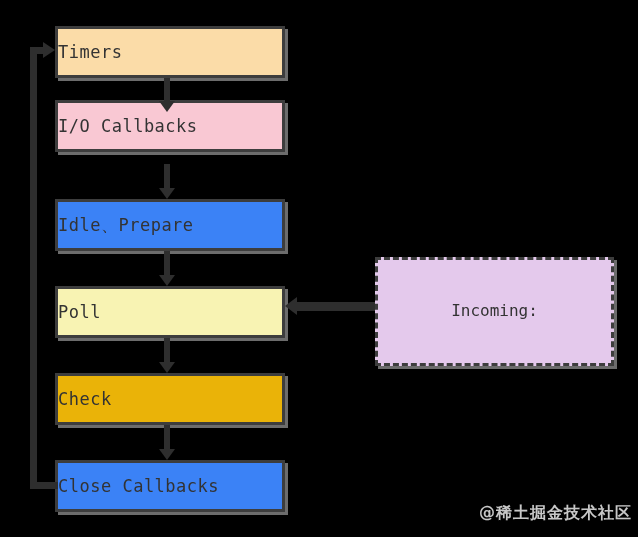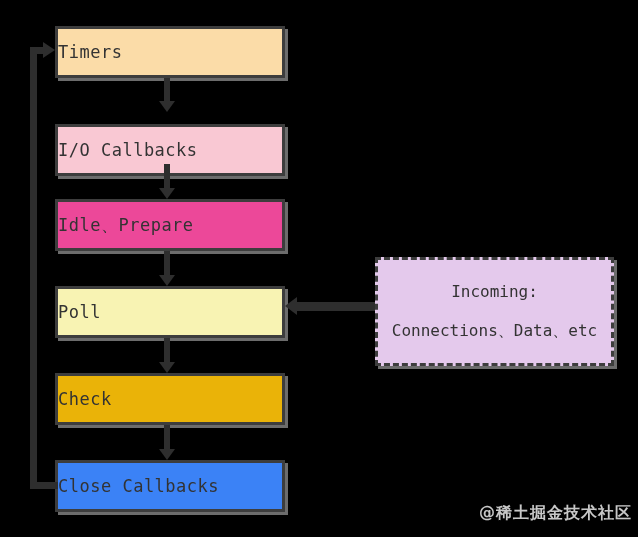--- a/index.html
+++ b/index.html
@@ -12,21 +12,21 @@
     background:var(--bg);
     font-family:"DejaVu Sans Mono","Liberation Mono",monospace;
   }
   .node{
     position:absolute; left:55px; width:224px; height:46px;
     border:3px solid var(--border);
     box-shadow:3px 3px 0 var(--shadow);
     display:flex; align-items:center; justify-content:flex-start;
     color:var(--ink); font-size:17px; letter-spacing:.5px; white-space:nowrap;
   }
-  .n0{top:26px}.n1{top:124px}.n2{top:199px}.n3{top:286px}.n4{top:373px}.n5{top:460px}
+  .n0{top:26px}.n1{top:100px}.n2{top:199px}.n3{top:286px}.n4{top:373px}.n5{top:460px}
   .vline{position:absolute; left:164px; width:6px; background:var(--line);}
   .v0{top:78px;height:23px}.v1{top:164px;height:24px}.v2{top:251px;height:24px}
   .v3{top:338px;height:24px}.v4{top:425px;height:24px}
   .arr-down{
     position:absolute; left:159px; width:0; height:0;
     border-left:8px solid transparent; border-right:8px solid transparent;
     border-top:11px solid var(--line);
   }
   .a0{top:101px}.a1{top:188px}.a2{top:275px}.a3{top:362px}.a4{top:449px}
   .loop-v{position:absolute; left:30px; top:47px; width:7px; height:437px; background:var(--line);}
@@ -61,21 +61,21 @@
 <body>
 
 <div class="canvas">
 
   <div class="node n0" style="background-color: rgb(251, 220, 168);">
     <span>Timers</span>
   </div>
   <div class="node n1" style="background-color: rgb(249, 200, 211);">
     <span>I/O Callbacks</span>
   </div>
-  <div class="node n2" style="background-color: #ec4899;">
+  <div class="node n2" style="background-color: #3b82f6;">
     <span>Idle、Prepare</span>
   </div>
   <div class="node n3" style="background-color: rgb(248, 243, 179);">
     <span>Poll</span>
   </div>
   <div class="node n4" style="background-color: #eab308;">
     <span>Check</span>
   </div>
   <div class="node n5" style="background-color: #3b82f6;">
     <span>Close Callbacks</span>
@@ -95,18 +95,17 @@
   <div class="loop-h-bottom"></div>
   <div class="loop-v"></div>
   <div class="loop-h-top"></div>
   <div class="arr-right"></div>
 
   <div class="poll-line"></div>
   <div class="arr-left"></div>
 
   <div class="side-node" style="background-color: rgb(228, 201, 236);">
     <span>Incoming:</span>
-    <span>Connections、Data、etc</span>
   </div>
 
   <div class="watermark">@稀土掘金技术社区</div>
 
 </div>
 
 </body></html>

